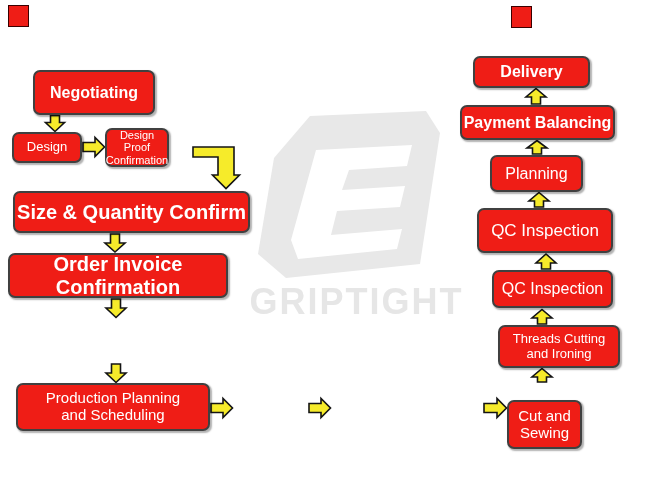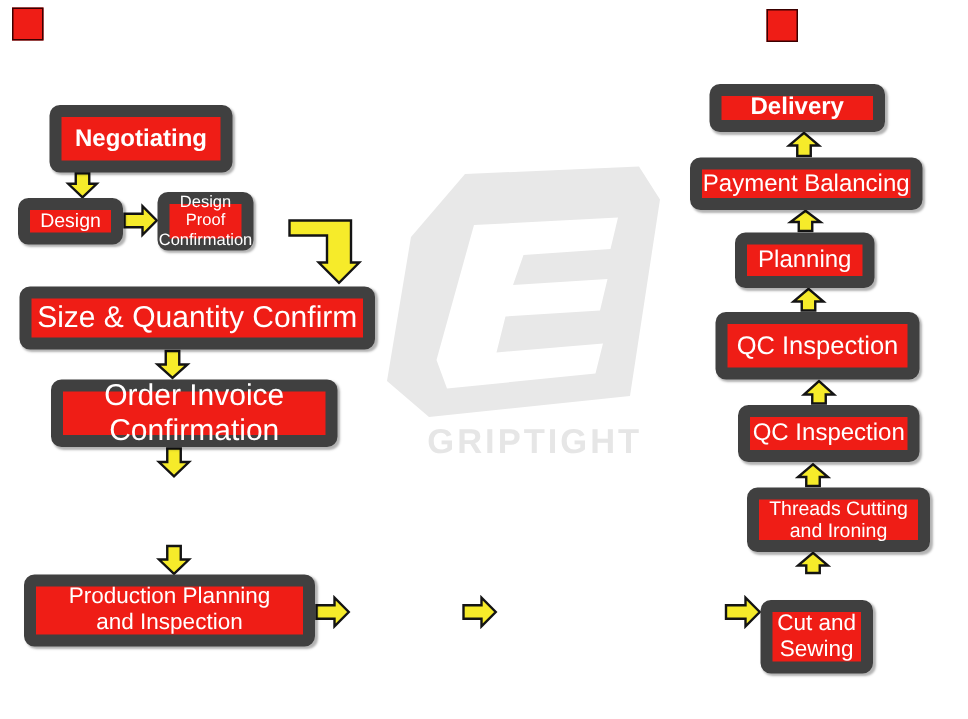--- a/index.html
+++ b/index.html
@@ -3,31 +3,31 @@
 <meta charset="utf-8">
 <style>
   html,body { margin:0; padding:0; background:#ffffff; }
   .stage {
     position:relative; width:645px; height:479px;
     background:#ffffff; overflow:hidden;
     font-family:"Liberation Sans", sans-serif;
   }
   .box {
     position:absolute; box-sizing:border-box;
-    background:#EF1D16; border:8px solid #404040; border-radius:7px;
+    background:#EF1D16; border:2px solid #404040; border-radius:7px;
     color:#ffffff; display:flex; align-items:center; justify-content:center;
     text-align:center; box-shadow:1.5px 1.5px 1.5px rgba(0,0,0,0.30);
   }
   .box span { white-space:pre-line; line-height:1.12; }
   .fs11 { font-size:11px; }
   .fs13 { font-size:13px; }
   .fs15 { font-size:15px; }
   .fs16 { font-size:16px; }
   .fs17 { font-size:17px; }
-  .fs20 { font-size:20px; }
+  .fs20 { font-size:20px;font-weight:bold; }
   .bold { font-weight:bold; }
   .decor-square {
     position:absolute; box-sizing:border-box; width:21px; height:22px;
     background:#EF1D16; border:1px solid #3a0000;
   }
   .arrow-layer { position:absolute; left:0; top:0; }
   .watermark-text {
     position:absolute; color:#e6e6e6; font-weight:bold;
     text-align:center; letter-spacing:2px;
   }
@@ -35,21 +35,21 @@
 </head>
 <body>
 
 <div class="stage">
 
   <svg class="arrow-layer" width="645" height="479" viewBox="0 0 645 479">
     <path fill="#e8e8e8" fill-rule="evenodd" d="M310,116 L426,111 L440,133 L420,264 L286,278 L258,254 L274,158 Z
              M316,150 L412,145 L407,166 L349,170 L342,190 L405,186 L400,207
              L337,211 L331,235 L402,229 L397,249 L298,259 L291,240 Z"></path>
   </svg>
-  <div class="watermark-text" style="left:243px; top:281px; width:227px; font-size:23px;">GRIPTIGHT</div>
+  <div class="watermark-text" style="left:243px; top:281px; width:227px; font-size:36px;">GRIPTIGHT</div>
 
   <div class="decor-square" style="left:8px; top:5px;"></div>
   <div class="decor-square" style="left:511px; top:6px;"></div>
 
   <svg class="arrow-layer" width="645" height="479" viewBox="0 0 645 479" fill="#F6EB2A" stroke="#141414" stroke-width="1.6" stroke-linejoin="miter">
     <polygon points="50.5,115.5 59.5,115.5 59.5,122.5 64.5,122.5 55,131.5 45.5,122.5 50.5,122.5"></polygon>
     <polygon points="83,142.5 95,142.5 95,137.5 104.5,147 95,156.5 95,151.5 83,151.5"></polygon>
     <polygon points="193,147 234,147 234,175 239.5,175 226,188.5 212.5,175 218,175 218,157 193,157"></polygon>
     <polygon points="110.5,234 119.5,234 119.5,243 125,243 115,252 105,243 110.5,243"></polygon>
     <polygon points="111.5,299 120.5,299 120.5,308 126,308 116,317.5 106,308 111.5,308"></polygon>
@@ -71,47 +71,47 @@
   <div class="box fs16 bold" style="left:33px; top:70px; width:122px; height:45px;">
     <span>Negotiating</span>
   </div>
   <div class="box fs11" style="left:105px; top:128px; width:64px; height:39px;">
     <span>Design Proof
 Confirmation</span>
   </div>
   <div class="box fs20" style="left:13px; top:191px; width:237px; height:42px;">
     <span>Size &amp; Quantity Confirm</span>
   </div>
-  <div class="box fs20" style="left:34px; top:253px; width:191px; height:45px;">
+  <div class="box fs20" style="left:8px; top:253px; width:220px; height:45px;">
     <span>Order Invoice
 Confirmation</span>
   </div>
   <div class="box fs15" style="left:16px; top:383px; width:194px; height:48px;">
     <span>Production Planning
-and Inspection</span>
+and Scheduling</span>
   </div>
 
   <div class="box fs15" style="left:507px; top:383px; width:75px; height:49px;margin-top:17px;">
     <span>Cut and
 Sewing</span>
   </div>
 
   <div class="box fs13" style="left:498px; top:325px; width:122px; height:43px;">
     <span>Threads Cutting
 and Ironing</span>
   </div>
   <div class="box fs16" style="left:492px; top:270px; width:121px; height:38px;">
     <span>QC Inspection</span>
   </div>
   <div class="box fs17" style="left:477px; top:208px; width:136px; height:45px;">
     <span>QC Inspection</span>
   </div>
   <div class="box fs16" style="left:490px; top:155px; width:93px; height:37px;">
     <span>Planning</span>
   </div>
-  <div class="box fs16" style="left:460px; top:105px; width:155px; height:35px;">
+  <div class="box fs16" style="left:460px; top:105px; width:155px; height:35px;font-weight:bold;">
     <span>Payment Balancing</span>
   </div>
   <div class="box fs16 bold" style="left:473px; top:56px; width:117px; height:32px;">
     <span>Delivery</span>
   </div>
 
 </div>
 
 </body></html>

